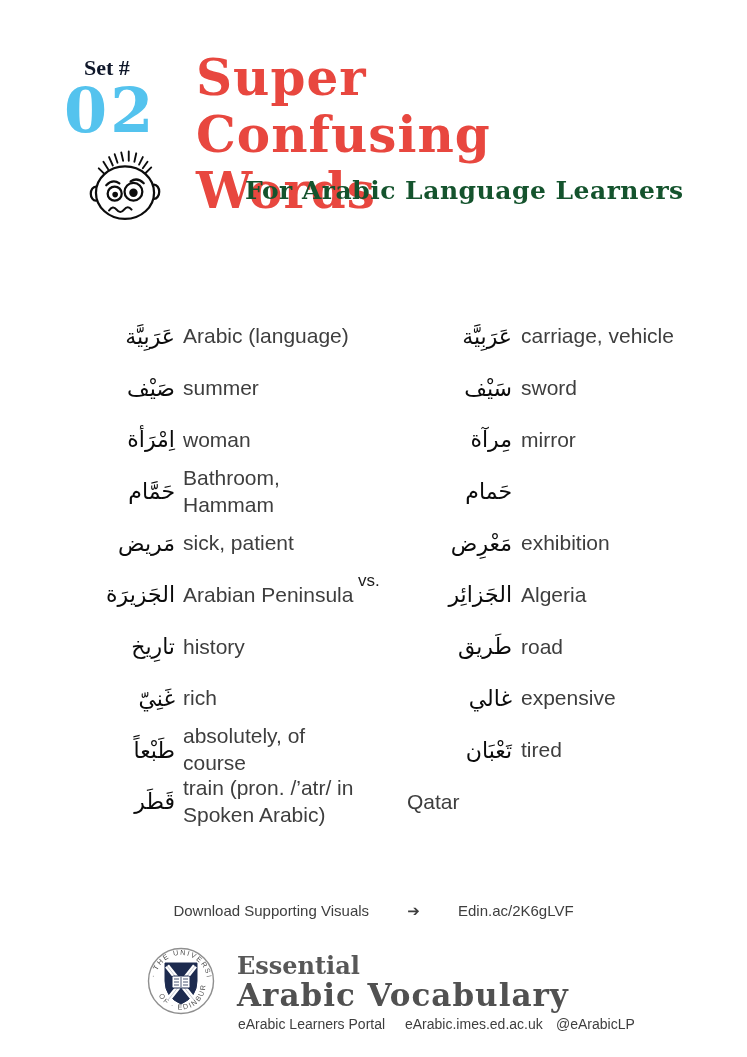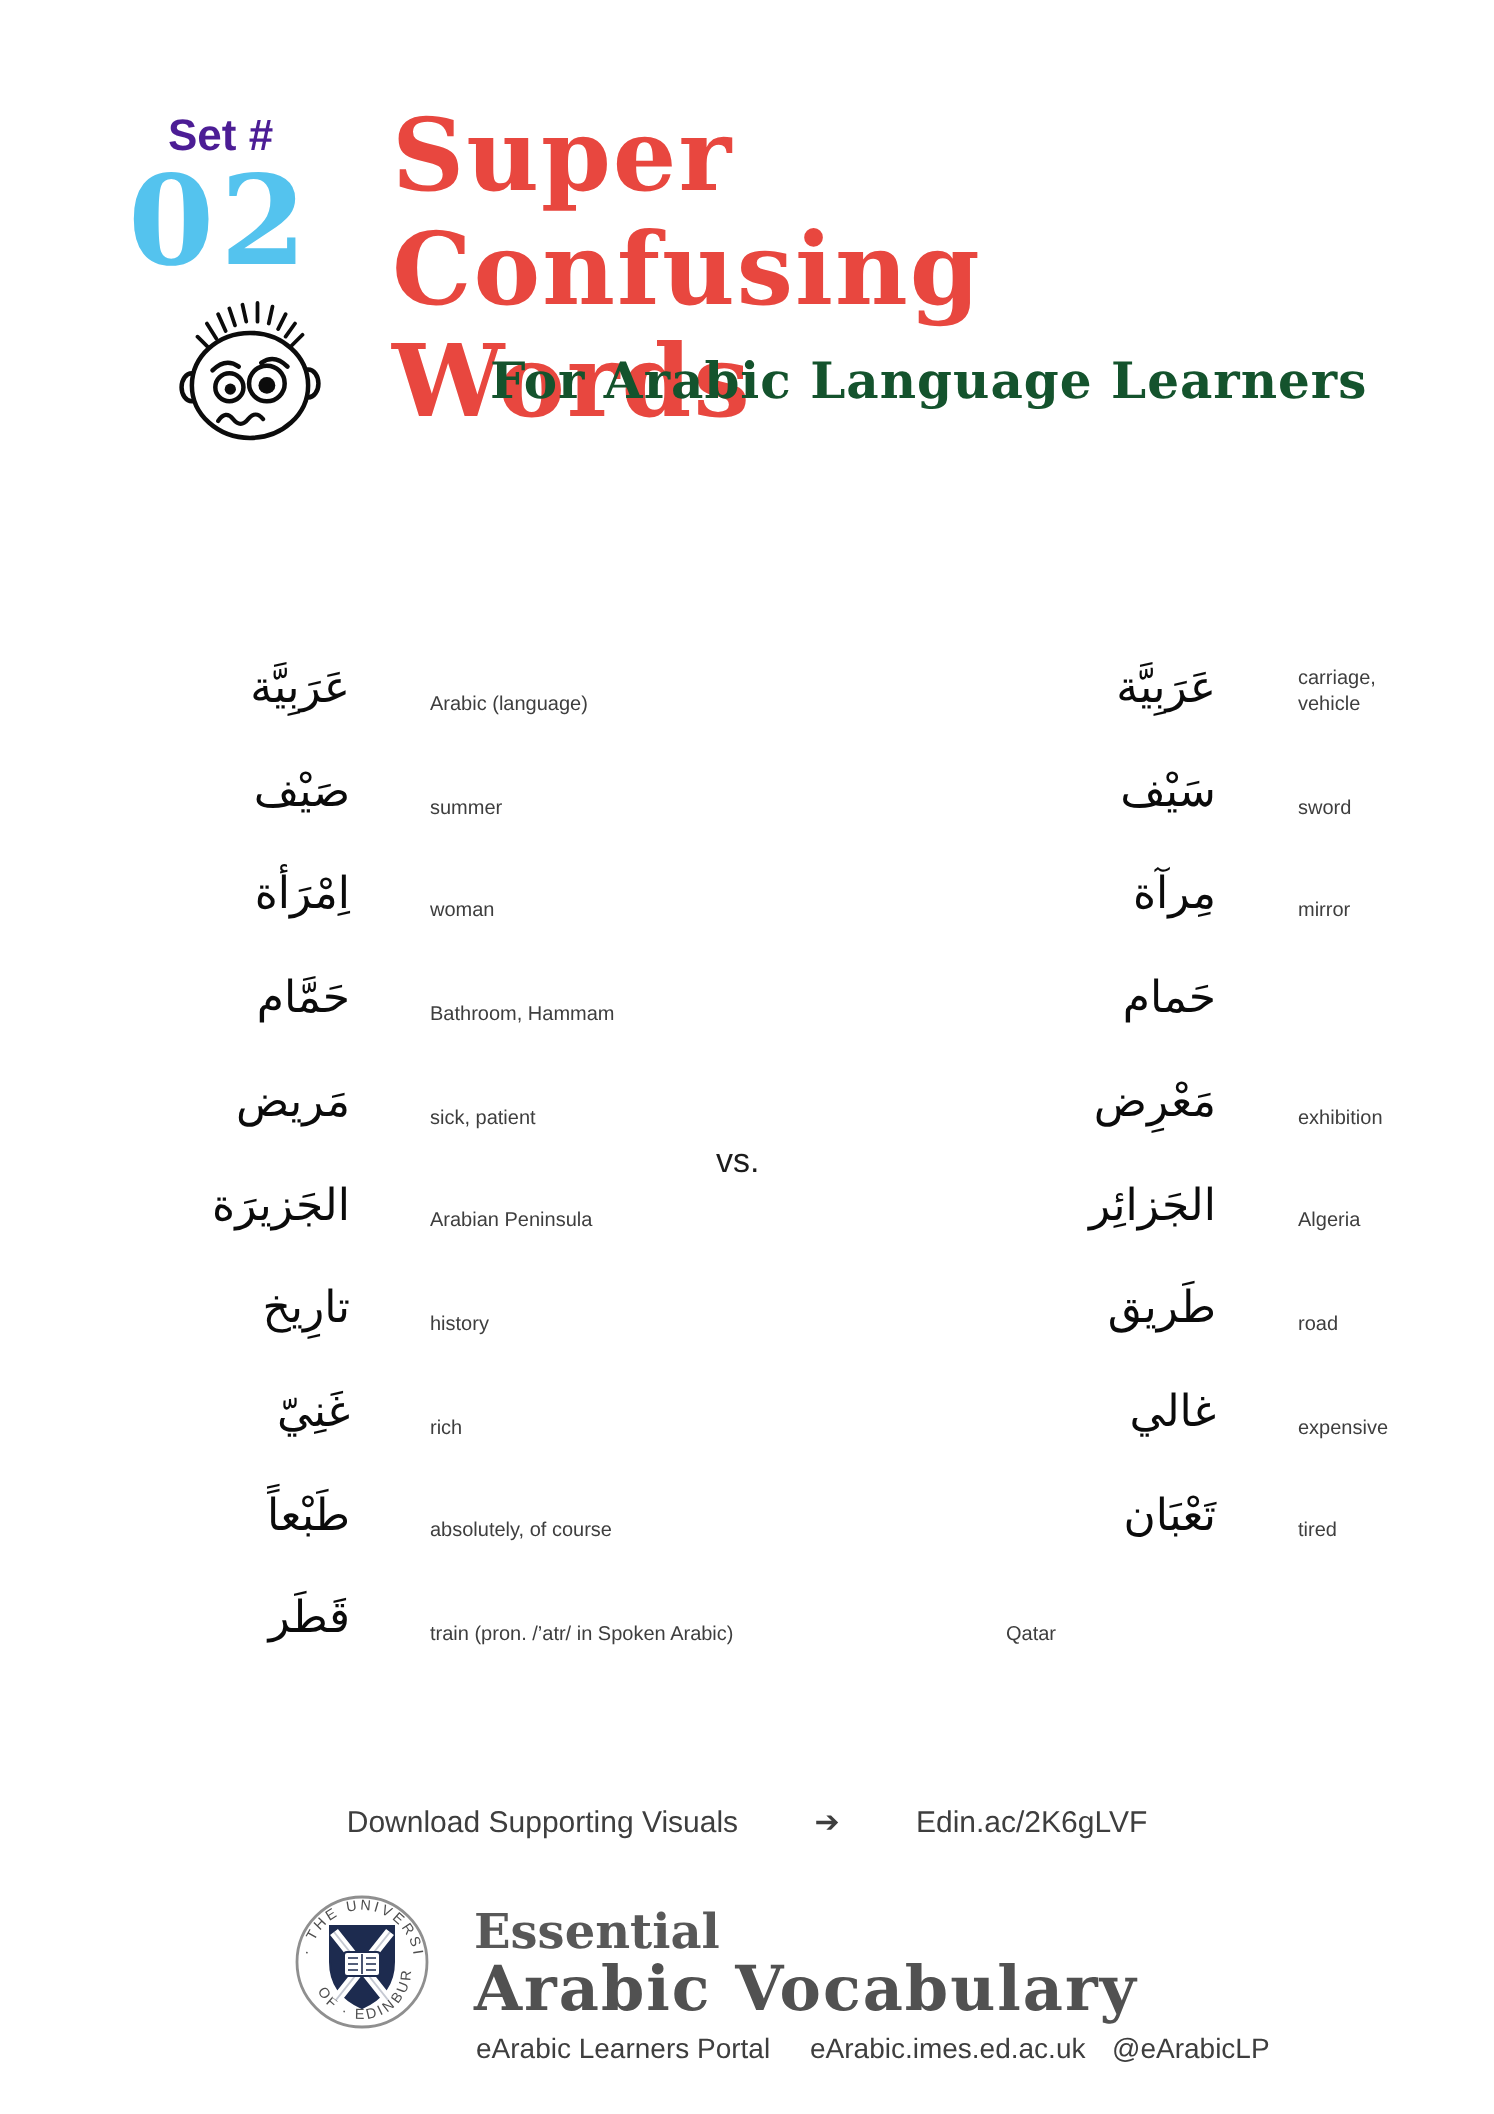--- a/index.html
+++ b/index.html
@@ -1,35 +1,35 @@
 <!DOCTYPE html>
 <html><head>
 <meta charset="utf-8">
 <style>
   html,body{margin:0;padding:0;background:#ffffff;}
   .page{position:relative;width:747px;height:1057px;background:#ffffff;overflow:hidden;
         font-family:"Liberation Sans",sans-serif;}
 
   
-  .set-label{position:absolute;left:84px;top:55px;font-family:Liberation Sans, sans-serif;
-             font-weight:bold;font-size:22px;color:#4c1d95;}
+  .set-label{position:absolute;left:84px;top:55px;font-family:Liberation Serif, serif;
+             font-weight:bold;font-size:22px;color:#0f172a;}
   .set-number{position:absolute;left:64px;top:80px;font-family:"DejaVu Serif",serif;
               font-weight:bold;font-size:62px;line-height:1;color:#54c3ee;letter-spacing:3px;}
   .face{position:absolute;left:80px;top:149px;}
   .main-title{position:absolute;left:196px;top:50px;width:480px;
               font-family:"DejaVu Serif",serif;font-weight:bold;font-size:50px;
               line-height:1.13;color:#e8473f;letter-spacing:1px;}
   .subtitle{position:absolute;left:197px;top:176px;font-family:"DejaVu Serif",serif;
             font-weight:bold;font-size:25px;color:#14532d;letter-spacing:0.5px;margin-left:48px;}
 
   
   .vocab{position:absolute;left:95px;top:308px;width:625px;}
-  .vrow{display:flex;align-items:flex-end;height:51.7px;gap:32px;}
+  .vrow{display:flex;align-items:center;height:51.7px;}
   .ar{font-family:"DejaVu Sans",sans-serif;font-size:22px;color:#0b0b0b;direction:rtl;line-height:1.3;}
-  .en{font-family:"Liberation Sans",sans-serif;font-size:10px;color:#3e3e3e;line-height:1.28;}
+  .en{font-family:"Liberation Sans",sans-serif;font-size:21px;color:#3e3e3e;line-height:1.28;}
   .ar-l{width:80px;padding-top:7px;}
   .en-l{width:175px;margin-left:8px;padding-top:6px;}
   .mid{width:40px;}
   .ar-r{width:114px;padding-top:7px;}
   .en-r{flex:1;margin-left:9px;padding-top:6px;}
   .vs{position:absolute;left:358px;top:571px;font-size:17px;color:#1c1c1c;
       font-family:"Liberation Sans",sans-serif;}
 
   
   .download{position:absolute;left:0;top:902px;width:100%;text-align:center;

